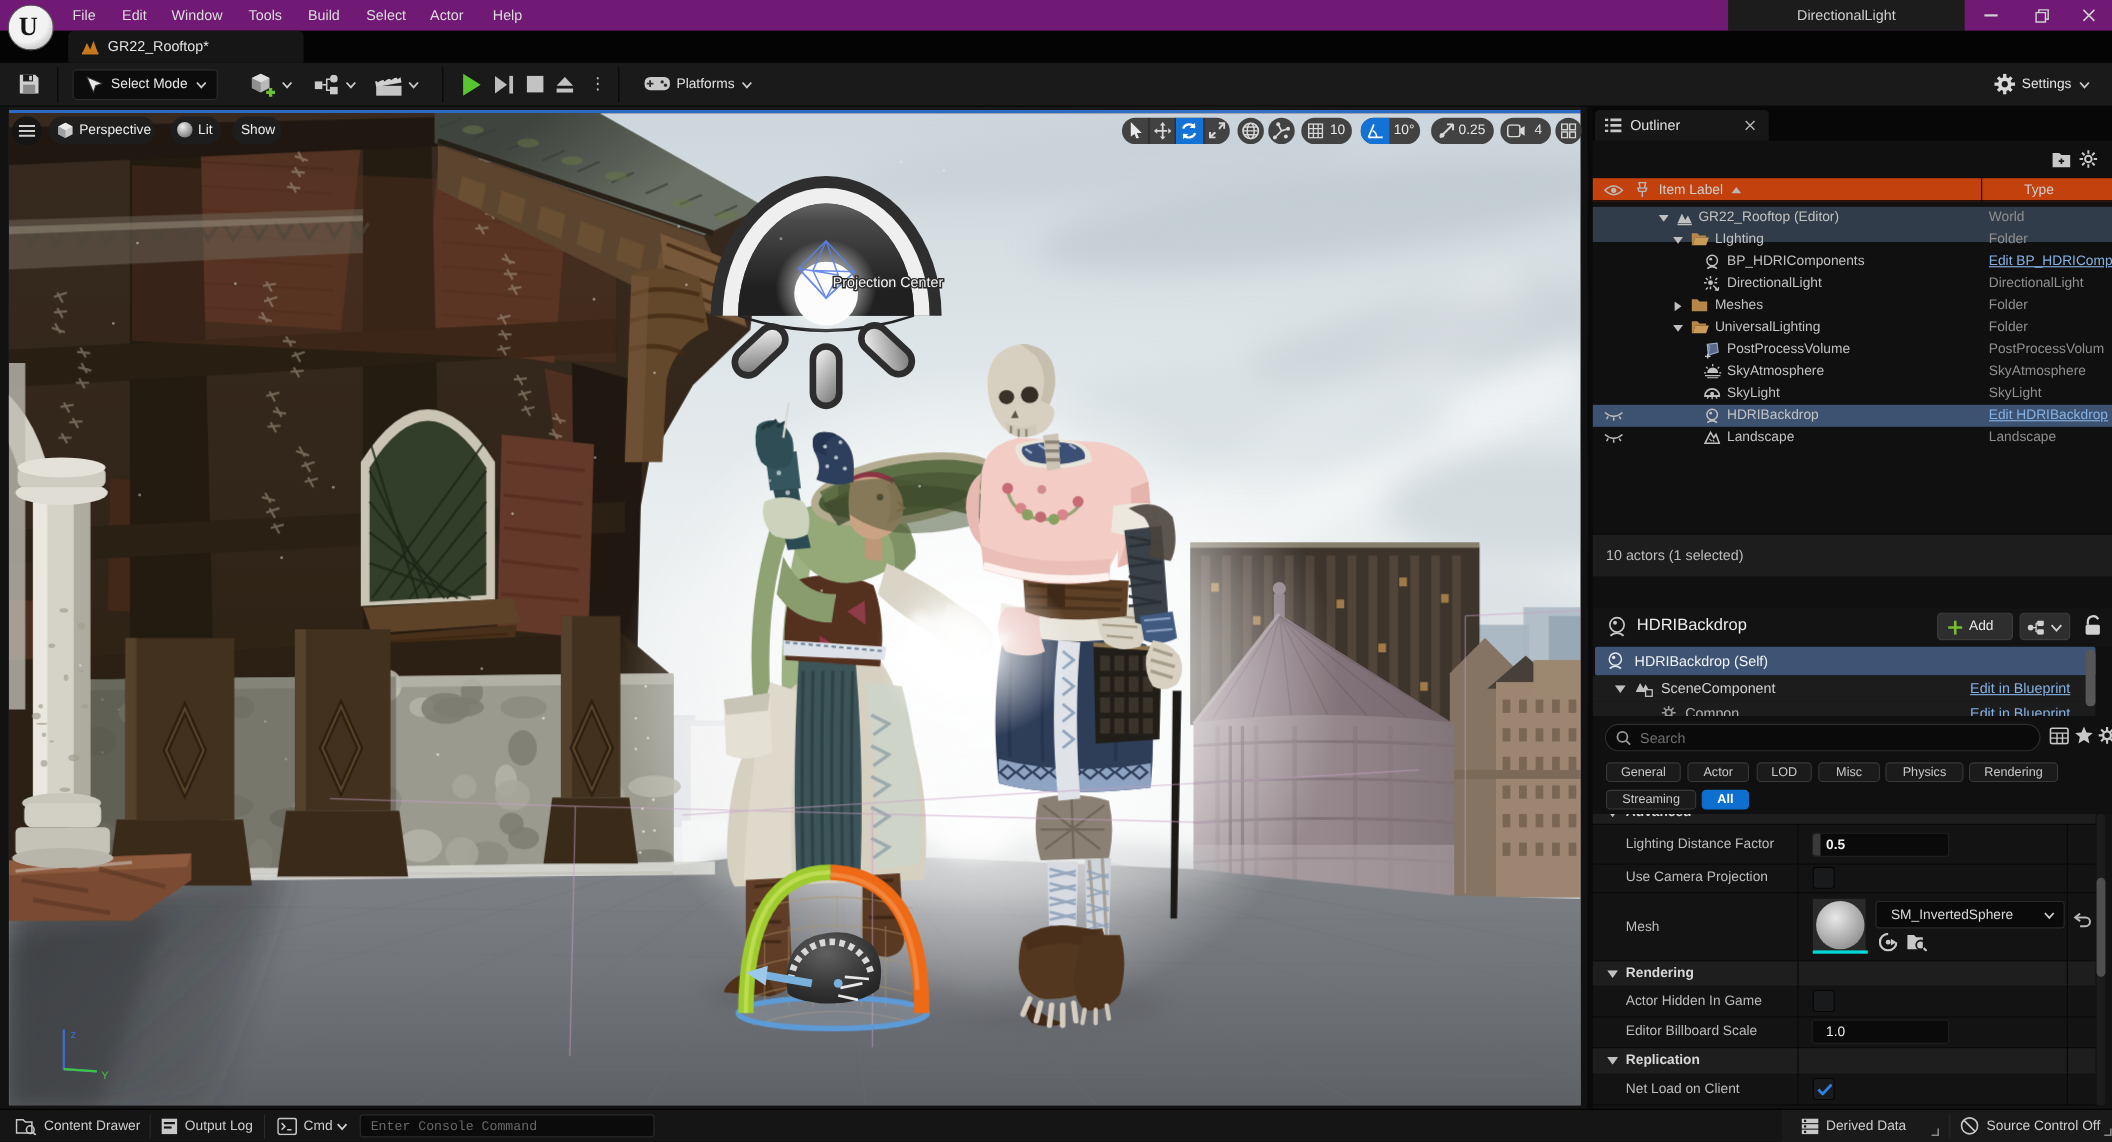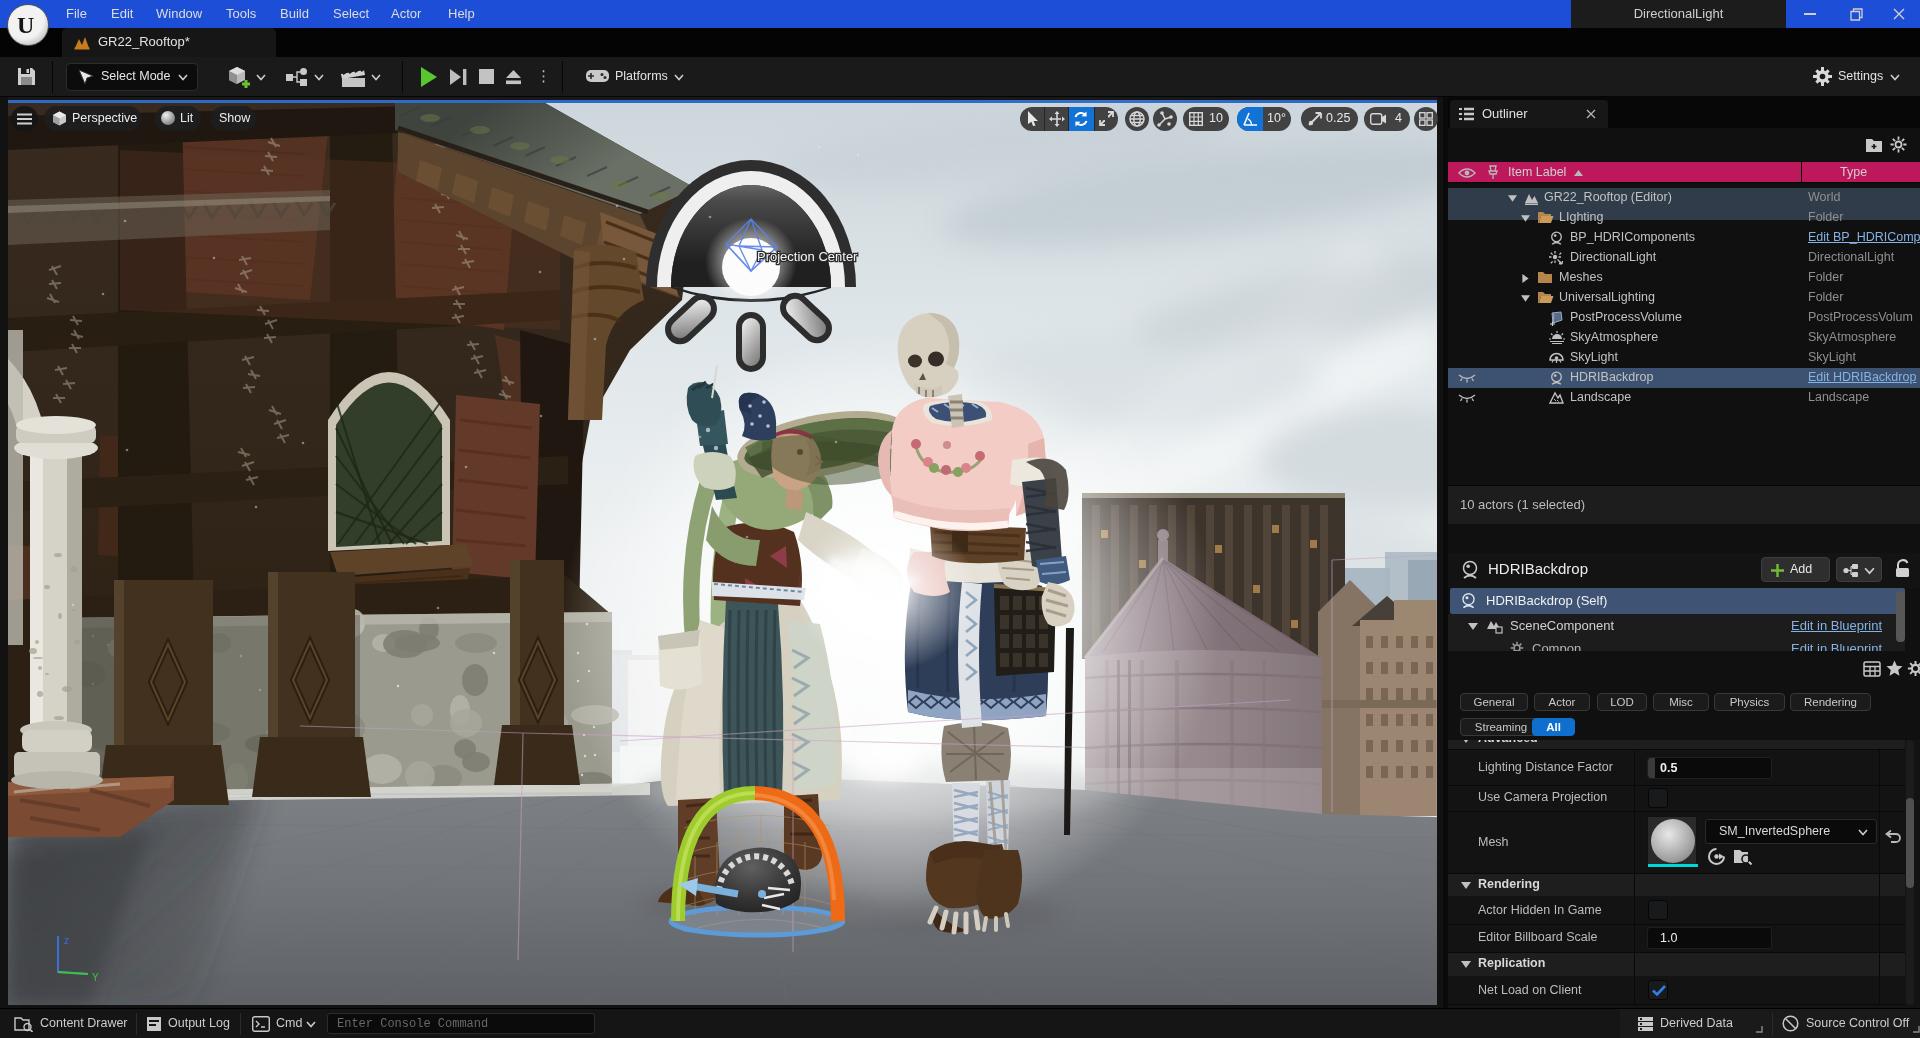--- a/index.html
+++ b/index.html
@@ -2,21 +2,21 @@
 <html><head><meta charset="utf-8">
 <style>
   html,body{margin:0;padding:0;background:#000;width:1920px;height:1038px;overflow:hidden;}
   *{box-sizing:border-box;font-family:"Liberation Sans",sans-serif;}
   .abs{position:absolute;}
   #stage{position:relative;width:1920px;height:1038px;background:#0d0d0d;}
 </style></head>
 <body>
 <div id="stage">
 
-  <div class="abs" id="menubar" style="left:0;top:0;width:1920px;height:28px;background:#1d4ed8;">
+  <div class="abs" id="menubar" style="left:0;top:0;width:1920px;height:28px;background:#701a75;">
     <div class="abs" style="left:66px;top:6px;color:#dcdcdc;font-size:13px;">File</div>
     <div class="abs" style="left:111px;top:6px;color:#dcdcdc;font-size:13px;">Edit</div>
     <div class="abs" style="left:156px;top:6px;color:#dcdcdc;font-size:13px;">Window</div>
     <div class="abs" style="left:226px;top:6px;color:#dcdcdc;font-size:13px;">Tools</div>
     <div class="abs" style="left:280px;top:6px;color:#dcdcdc;font-size:13px;">Build</div>
     <div class="abs" style="left:333px;top:6px;color:#dcdcdc;font-size:13px;">Select</div>
     <div class="abs" style="left:391px;top:6px;color:#dcdcdc;font-size:13px;">Actor</div>
     <div class="abs" style="left:448px;top:6px;color:#dcdcdc;font-size:13px;">Help</div>
     <div class="abs" style="left:1571px;top:0;width:215px;height:28px;background:#1c1c1c;color:#cfcfcf;font-size:13px;text-align:center;line-height:28px;">DirectionalLight</div>
 
@@ -999,21 +999,21 @@
 
     <svg class="abs" style="left:422px;top:40px;" width="18" height="16" viewBox="0 0 18 16">
         <path d="M1 2 H7 L9 4 H17 V15 H1 Z" fill="#c8c8c8"></path>
         <path d="M9 7 v5 M6.5 9.5 h5" stroke="#171717" stroke-width="1.6"></path>
       </svg>
     <svg class="abs" style="left:447px;top:39px;" width="17" height="17" viewBox="0 0 17 17">
         <circle cx="8.5" cy="8.5" r="3" fill="none" stroke="#c8c8c8" stroke-width="1.8"></circle>
         <path d="M8.5 0.5 v3.2 M8.5 13.3 v3.2 M0.5 8.5 h3.2 M13.3 8.5 h3.2 M2.8 2.8 l2.3 2.3 M11.9 11.9 l2.3 2.3 M14.2 2.8 l-2.3 2.3 M5.1 11.9 l-2.3 2.3" stroke="#c8c8c8" stroke-width="1.8"></path>
       </svg>
 
-    <div class="abs" style="left:5px;top:65px;width:472px;height:21px;background:#be185d;border-bottom:1px solid #060606;">
+    <div class="abs" style="left:5px;top:65px;width:472px;height:21px;background:#c2410c;border-bottom:1px solid #060606;">
       <svg class="abs" style="left:10px;top:5px;" width="18" height="12" viewBox="0 0 18 12">
           <path d="M1 6 Q9 -2 17 6 Q9 14 1 6 Z" fill="none" stroke="#b8b8b8" stroke-width="1.4"></path>
           <circle cx="9" cy="6" r="2.4" fill="#b8b8b8"></circle>
         </svg>
       <svg class="abs" style="left:39px;top:3px;" width="12" height="15" viewBox="0 0 12 15">
           <path d="M3 1 H9 L8 6 H4 Z M2 6 H10 L9 9 H3 Z M6 9 V14" stroke="#b8b8b8" stroke-width="1.3" fill="none"></path>
         </svg>
       <div class="abs" style="left:60px;top:3px;color:#cfcfcf;font-size:12.5px;">Item Label</div>
       <svg class="abs" style="left:126px;top:8px;" width="9" height="6" viewBox="0 0 9 6">
           <path d="M4.5 0 L9 6 H0 Z" fill="#b8b8b8"></path>
@@ -1194,41 +1194,48 @@
     <div class="abs" style="left:5px;top:541px;width:457px;height:13px;background:#1c1c1c;overflow:hidden;">
       <svg class="abs" style="left:62px;top:3px;" width="14" height="14" viewBox="0 0 19 19">
           <circle cx="9.5" cy="9.5" r="4" fill="none" stroke="#9a9a9a" stroke-width="2"></circle>
           <path d="M9.5 1 v4 M9.5 14 v4 M1 9.5 h4 M14 9.5 h4 M3.5 3.5 l2.8 2.8 M12.7 12.7 l2.8 2.8 M15.5 3.5 l-2.8 2.8 M6.3 12.7 l-2.8 2.8" stroke="#9a9a9a" stroke-width="2"></path>
         </svg>
       <div class="abs" style="left:84px;top:3px;color:#b5b5b5;font-size:13px;">Compon</div>
       <div class="abs" style="left:343px;top:3px;color:#85b2e4;font-size:13px;text-decoration:underline;">Edit in Blueprint</div>
     </div>
     <div class="abs" style="left:453px;top:494px;width:9px;height:51px;background:#575757;border-radius:4px;"></div>
 
+    <div class="abs" style="left:16px;top:561px;width:396px;height:25px;background:#0a0a0a;border:1px solid #2d2d2d;border-radius:13px;">
+      <svg class="abs" style="left:9px;top:5px;" width="14" height="14" viewBox="0 0 13 13">
+          <circle cx="5.5" cy="5.5" r="4.2" fill="none" stroke="#9a9a9a" stroke-width="1.5"></circle>
+          <path d="M8.8 8.8 L12 12" stroke="#9a9a9a" stroke-width="1.6"></path>
+        </svg>
+      <div class="abs" style="left:31px;top:4px;color:#6f6f6f;font-size:13px;">Search</div>
+    </div>
     <svg class="abs" style="left:420px;top:564px;" width="18" height="16" viewBox="0 0 18 16">
         <rect x="1" y="1" width="16" height="14" rx="1.5" fill="none" stroke="#c8c8c8" stroke-width="1.5"></rect>
         <path d="M1 5.5 H17 M7 5.5 V15 M12 5.5 V15 M1 10 H17" stroke="#c8c8c8" stroke-width="1.3"></path>
       </svg>
     <svg class="abs" style="left:443px;top:563px;" width="17" height="17" viewBox="0 0 17 17">
         <path d="M8.5 0.5 L10.8 5.8 L16.5 6.3 L12.2 10 L13.5 15.8 L8.5 12.8 L3.5 15.8 L4.8 10 L0.5 6.3 L6.2 5.8 Z" fill="#c8c8c8"></path>
       </svg>
     <svg class="abs" style="left:464px;top:563px;" width="17" height="17" viewBox="0 0 19 19">
         <circle cx="9.5" cy="9.5" r="4" fill="none" stroke="#c8c8c8" stroke-width="2.4"></circle>
         <path d="M9.5 1 v4 M9.5 14 v4 M1 9.5 h4 M14 9.5 h4 M3.5 3.5 l2.8 2.8 M12.7 12.7 l2.8 2.8 M15.5 3.5 l-2.8 2.8 M6.3 12.7 l-2.8 2.8" stroke="#c8c8c8" stroke-width="2.2"></path>
       </svg>
 
     <div class="abs" id="chips" style="left:0;top:596px;width:477px;height:47px;position:absolute;">
         <div style="position:absolute;left:17px;top:0;width:68px;height:18px;background:#1b1b1b;border:1px solid #383838;border-radius:4px;color:#c9c9c9;font-size:11.5px;text-align:center;line-height:16px;">General</div>
         <div style="position:absolute;left:91px;top:0;width:56px;height:18px;background:#1b1b1b;border:1px solid #383838;border-radius:4px;color:#c9c9c9;font-size:11.5px;text-align:center;line-height:16px;">Actor</div>
         <div style="position:absolute;left:154px;top:0;width:50px;height:18px;background:#1b1b1b;border:1px solid #383838;border-radius:4px;color:#c9c9c9;font-size:11.5px;text-align:center;line-height:16px;">LOD</div>
         <div style="position:absolute;left:210px;top:0;width:56px;height:18px;background:#1b1b1b;border:1px solid #383838;border-radius:4px;color:#c9c9c9;font-size:11.5px;text-align:center;line-height:16px;">Misc</div>
         <div style="position:absolute;left:271px;top:0;width:71px;height:18px;background:#1b1b1b;border:1px solid #383838;border-radius:4px;color:#c9c9c9;font-size:11.5px;text-align:center;line-height:16px;">Physics</div>
         <div style="position:absolute;left:347px;top:0;width:81px;height:18px;background:#1b1b1b;border:1px solid #383838;border-radius:4px;color:#c9c9c9;font-size:11.5px;text-align:center;line-height:16px;">Rendering</div>
         <div style="position:absolute;left:17px;top:25px;width:82px;height:18px;background:#1b1b1b;border:1px solid #383838;border-radius:4px;color:#c9c9c9;font-size:11.5px;font-weight:normal;text-align:center;line-height:16px;">Streaming</div>
-        <div style="position:absolute;left:89px;top:25px;width:43px;height:18px;background:#0f6fce;border:1px solid #0f6fce;border-radius:4px;color:#fff;font-size:11.5px;font-weight:bold;text-align:center;line-height:16px;">All</div>
+        <div style="position:absolute;left:104px;top:25px;width:43px;height:18px;background:#0f6fce;border:1px solid #0f6fce;border-radius:4px;color:#fff;font-size:11.5px;font-weight:bold;text-align:center;line-height:16px;">All</div>
       </div>
 
     <div class="abs" id="props" style="left:5px;top:643px;width:472px;height:268px;background:#131313;">
         <div style="position:absolute;left:0;top:0;width:457px;height:9px;background:#1e1e1e;overflow:hidden;">
           <div style="position:absolute;left:30px;top:-9px;color:#d8d8d8;font-weight:bold;font-size:12.5px;">Advanced</div>
           <svg style="position:absolute;left:13px;top:-4px;" width="10" height="7" viewBox="0 0 10 7">
             <path d="M0 0 H10 L5 7 Z" fill="#c0c0c0"></path>
           </svg>
         </div>
         <div style="position:absolute;left:0;top:9px;width:457px;height:1px;background:#090909;"></div>

